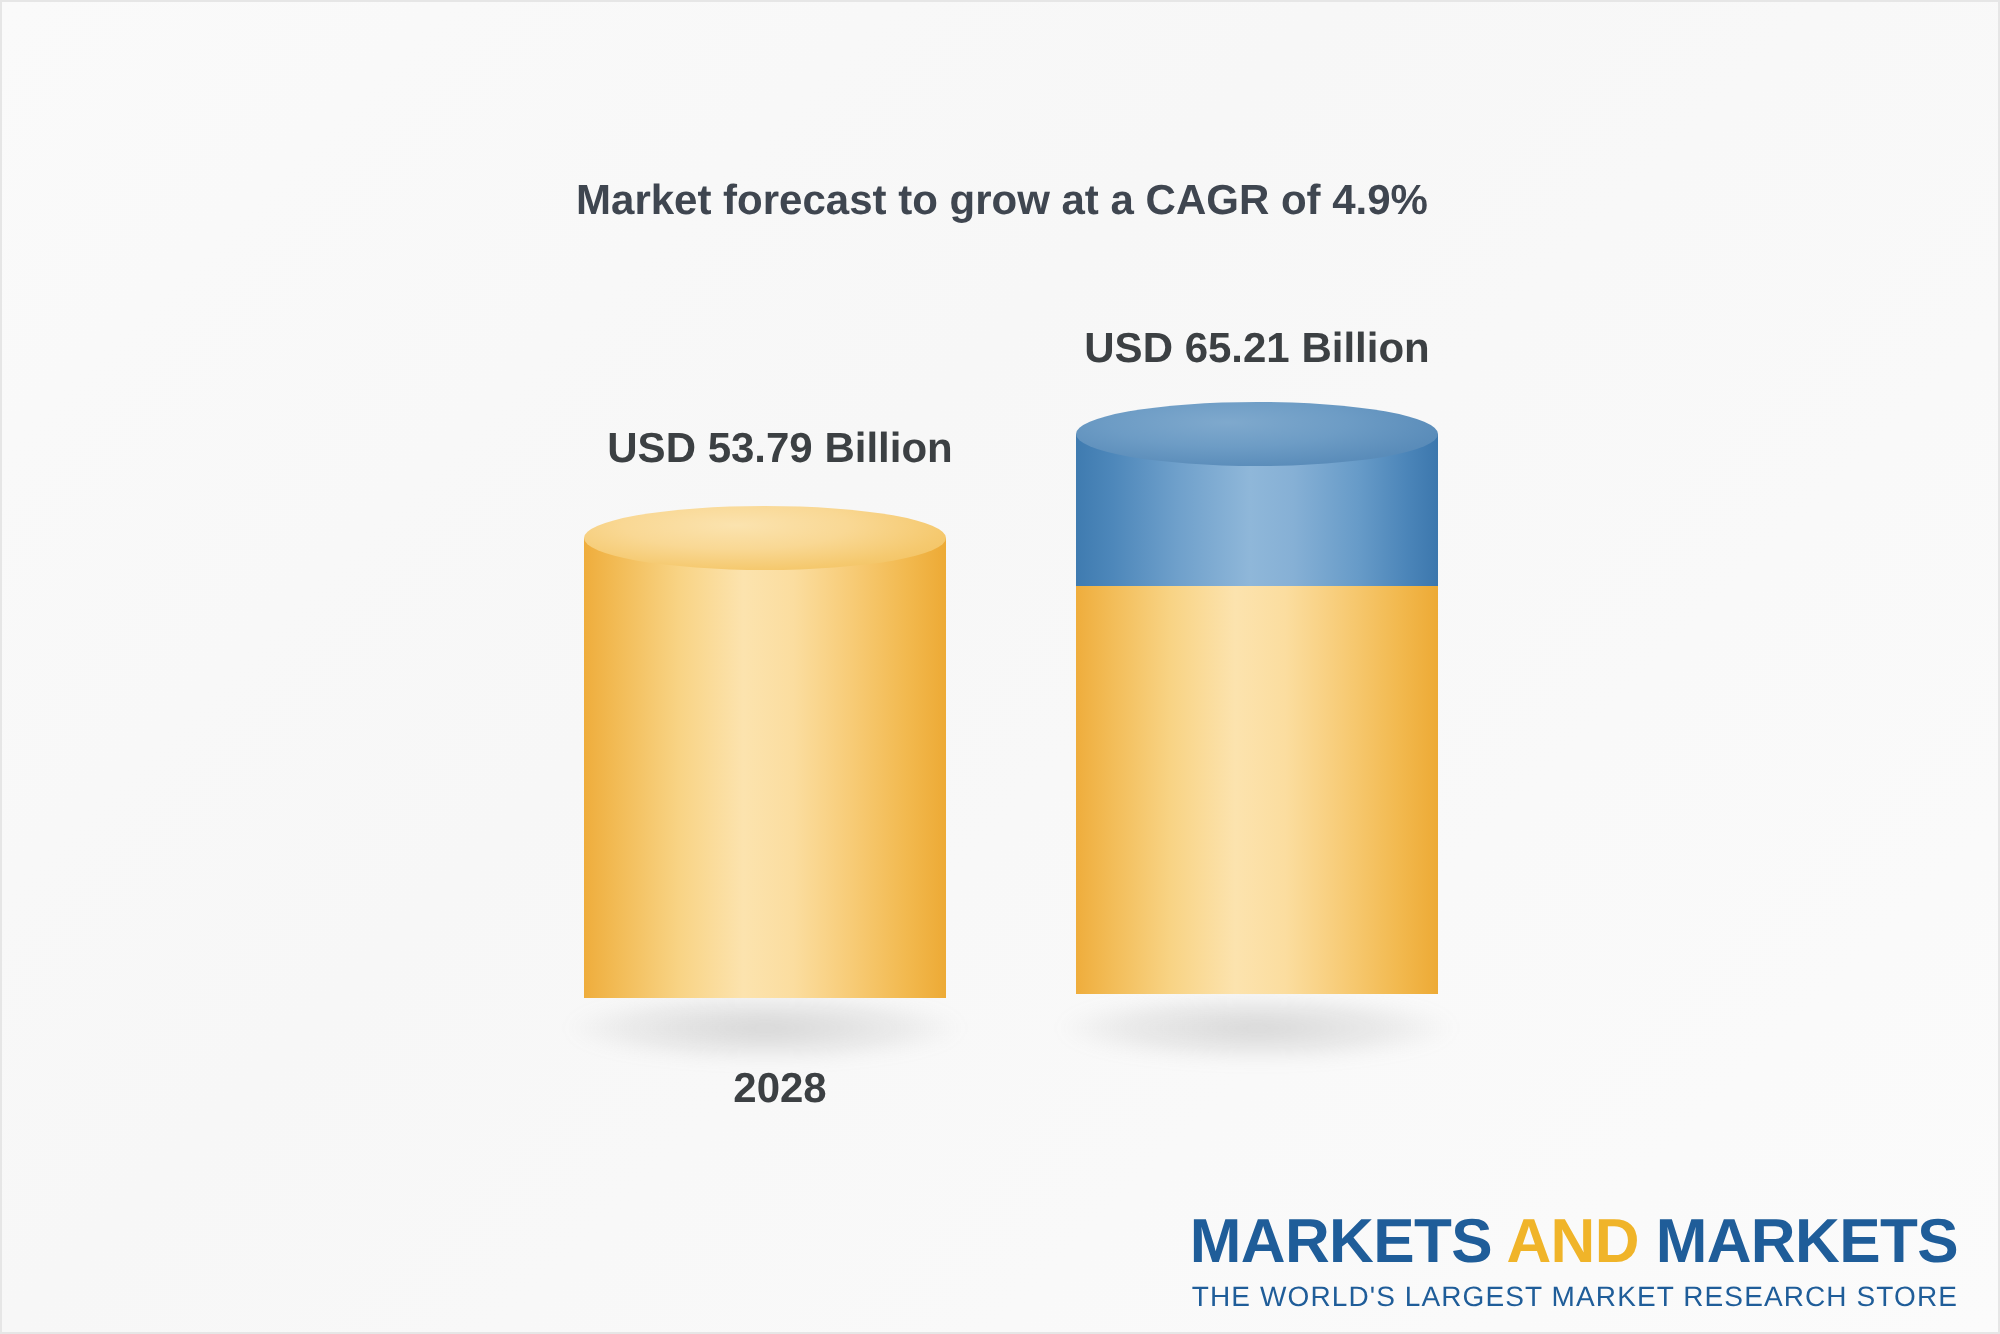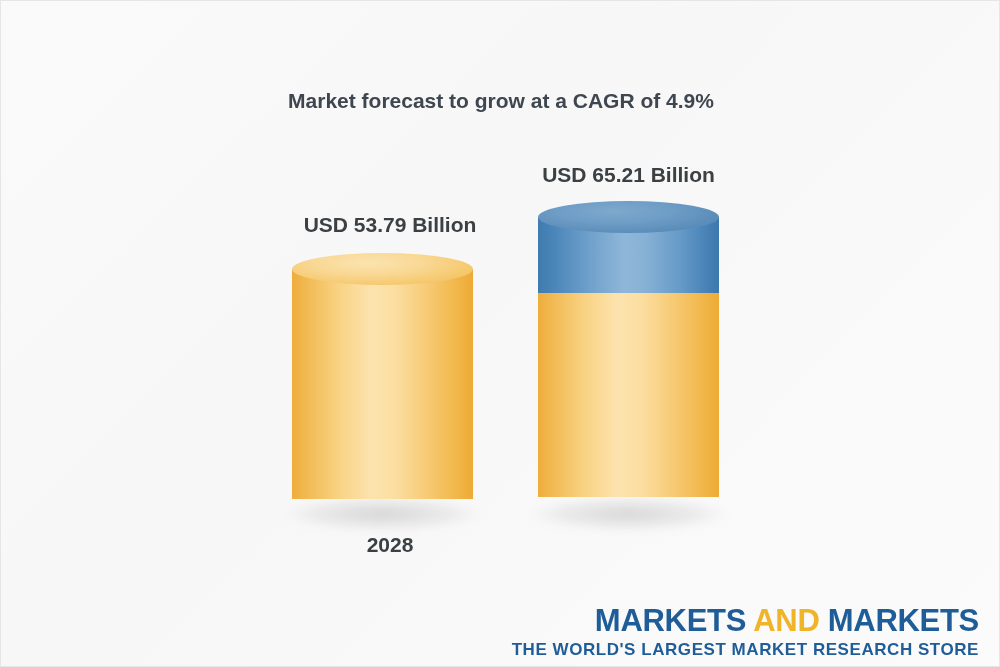--- a/index.html
+++ b/index.html
@@ -178,22 +178,22 @@
     font-weight: bold;
     color: #1f5d99;
     letter-spacing: -0.3px;
     line-height: 1.05;
     white-space: nowrap;
   }
   .logo-and {
     color: #f0b429;
   }
   .logo-tag {
-    font-size: 17px;
-    font-weight: bold;
+    font-size: 14px;
+    font-weight: normal;
     color: #1f5d99;
     letter-spacing: 0.55px;
     white-space: nowrap;
     margin-top: 2px;
   }
 </style>
 </head>
 <body>
 
 <div class="canvas">

